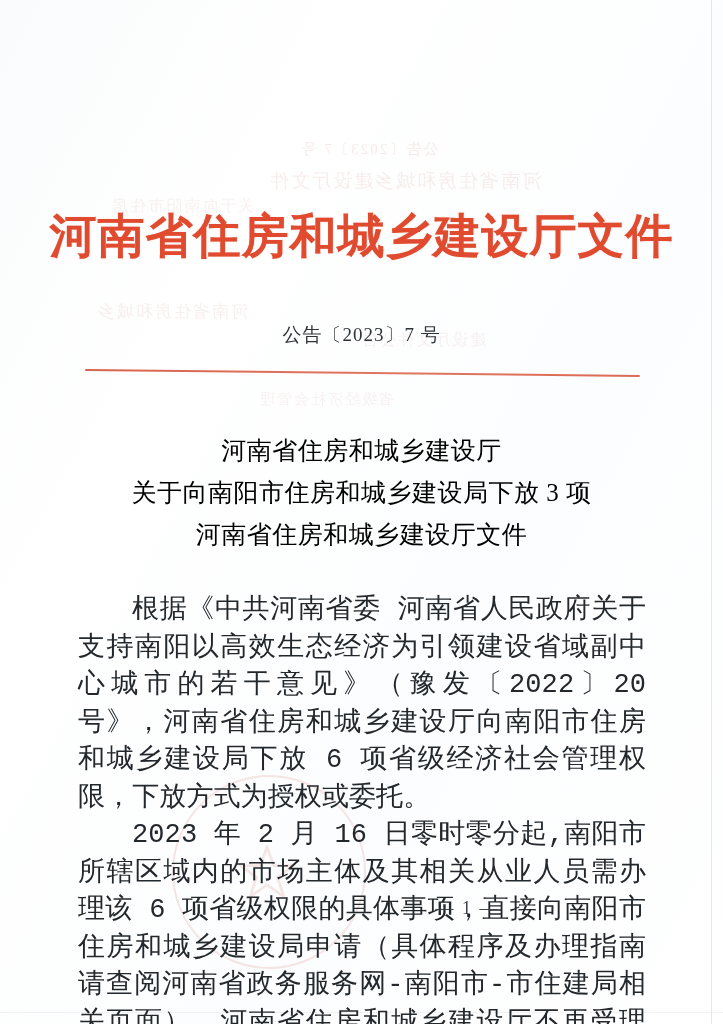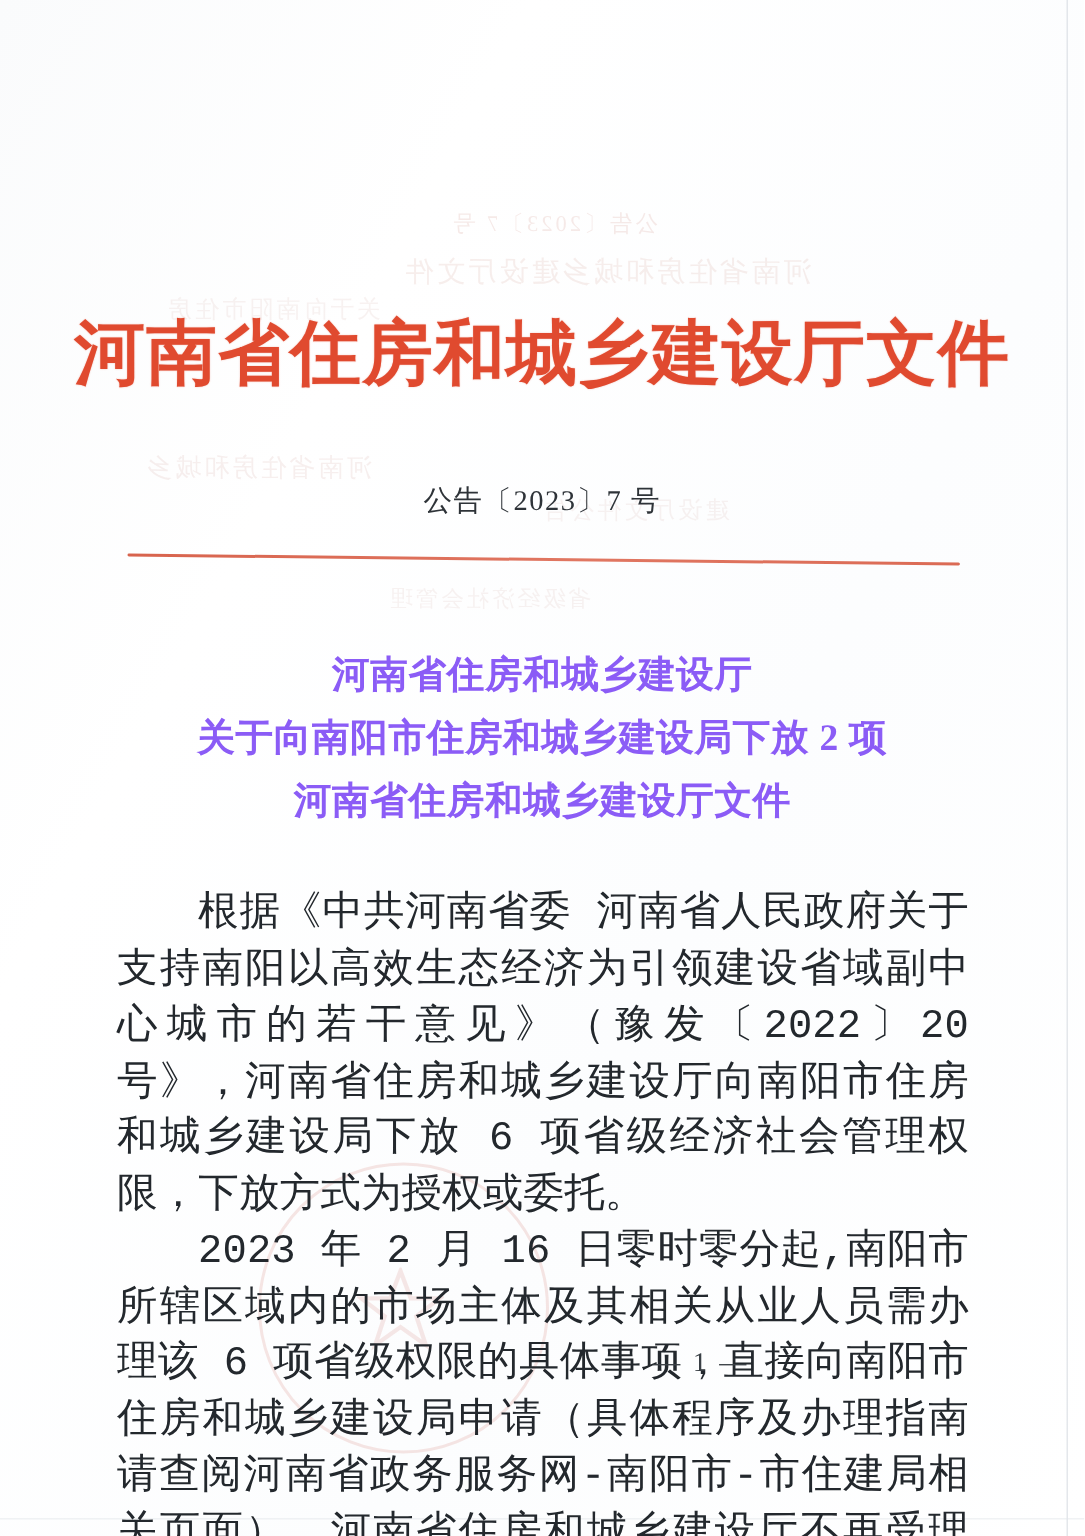--- a/index.html
+++ b/index.html
@@ -132,24 +132,24 @@
     opacity: 0.13;
   }
 
   
   .doc-title {
     position: absolute;
     top: 430px;
     left: 40px;
     width: 643px;
     text-align: center;
-    color: #8b5cf6;
+    color: #000000;
     font-size: 25px;
     line-height: 42px;
-    font-weight: bold;
+    font-weight: normal;
     letter-spacing: 0.5px;
     font-family: "Liberation Serif", "DejaVu Serif", serif;
   }
   .doc-title .tline {
     display: block;
     white-space: nowrap;
   }
 
   
   .body-text {
@@ -209,21 +209,21 @@
 
   <div class="red-rule"></div>
 
   <div class="seal"></div>
   <svg class="seal-star" viewBox="0 0 100 100">
     <polygon points="50,4 61.8,35.5 95,35.5 68.2,56 79,89 50,68.5 21,89 31.8,56 5,35.5 38.2,35.5" fill="none" stroke="#c4564a" stroke-width="5"></polygon>
   </svg>
 
   <div class="doc-title">
     <span class="tline">河南省住房和城乡建设厅</span>
-    <span class="tline">关于向南阳市住房和城乡建设局下放 2 项</span>
+    <span class="tline">关于向南阳市住房和城乡建设局下放 3 项</span>
     <span class="tline">河南省住房和城乡建设厅文件</span>
   </div>
 
   <div class="body-text">
     <p>根据《中共河南省委  河南省人民政府关于支持南阳以高效生态经济为引领建设省域副中心城市的若干意见》（豫发〔2022〕20 号》，河南省住房和城乡建设厅向南阳市住房和城乡建设局下放 6 项省级经济社会管理权限，下放方式为授权或委托。</p>
     <p>2023 年 2 月 16 日零时零分起,南阳市所辖区域内的市场主体及其相关从业人员需办理该 6 项省级权限的具体事项，直接向南阳市住房和城乡建设局申请（具体程序及办理指南请查阅河南省政务服务网-南阳市-市住建局相关页面）。河南省住房和城乡建设厅不再受理此类事项的申请。</p>
   </div>
 
   <div class="page-number">
     <span class="pn-inner">— 1 —</span>

